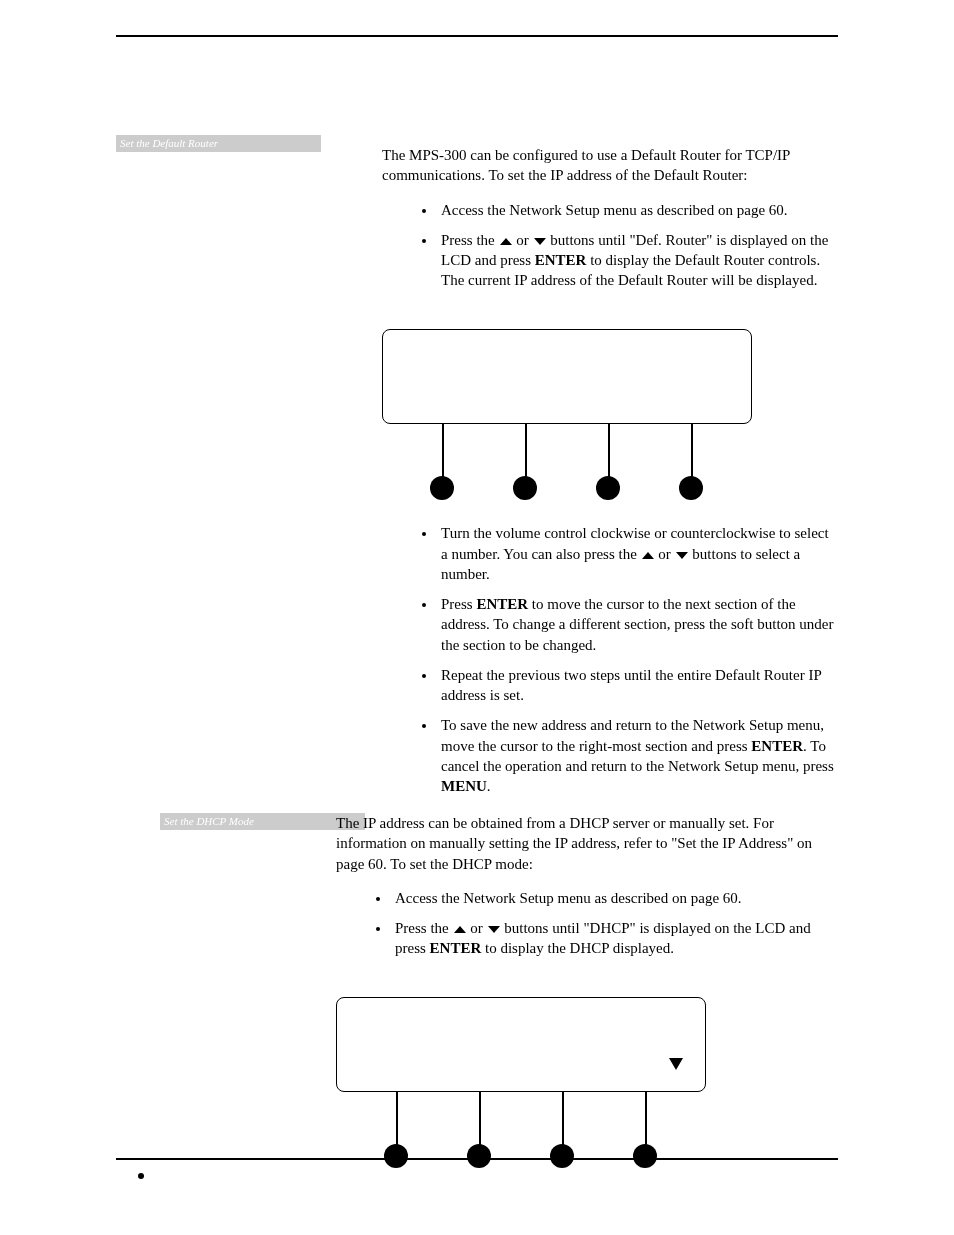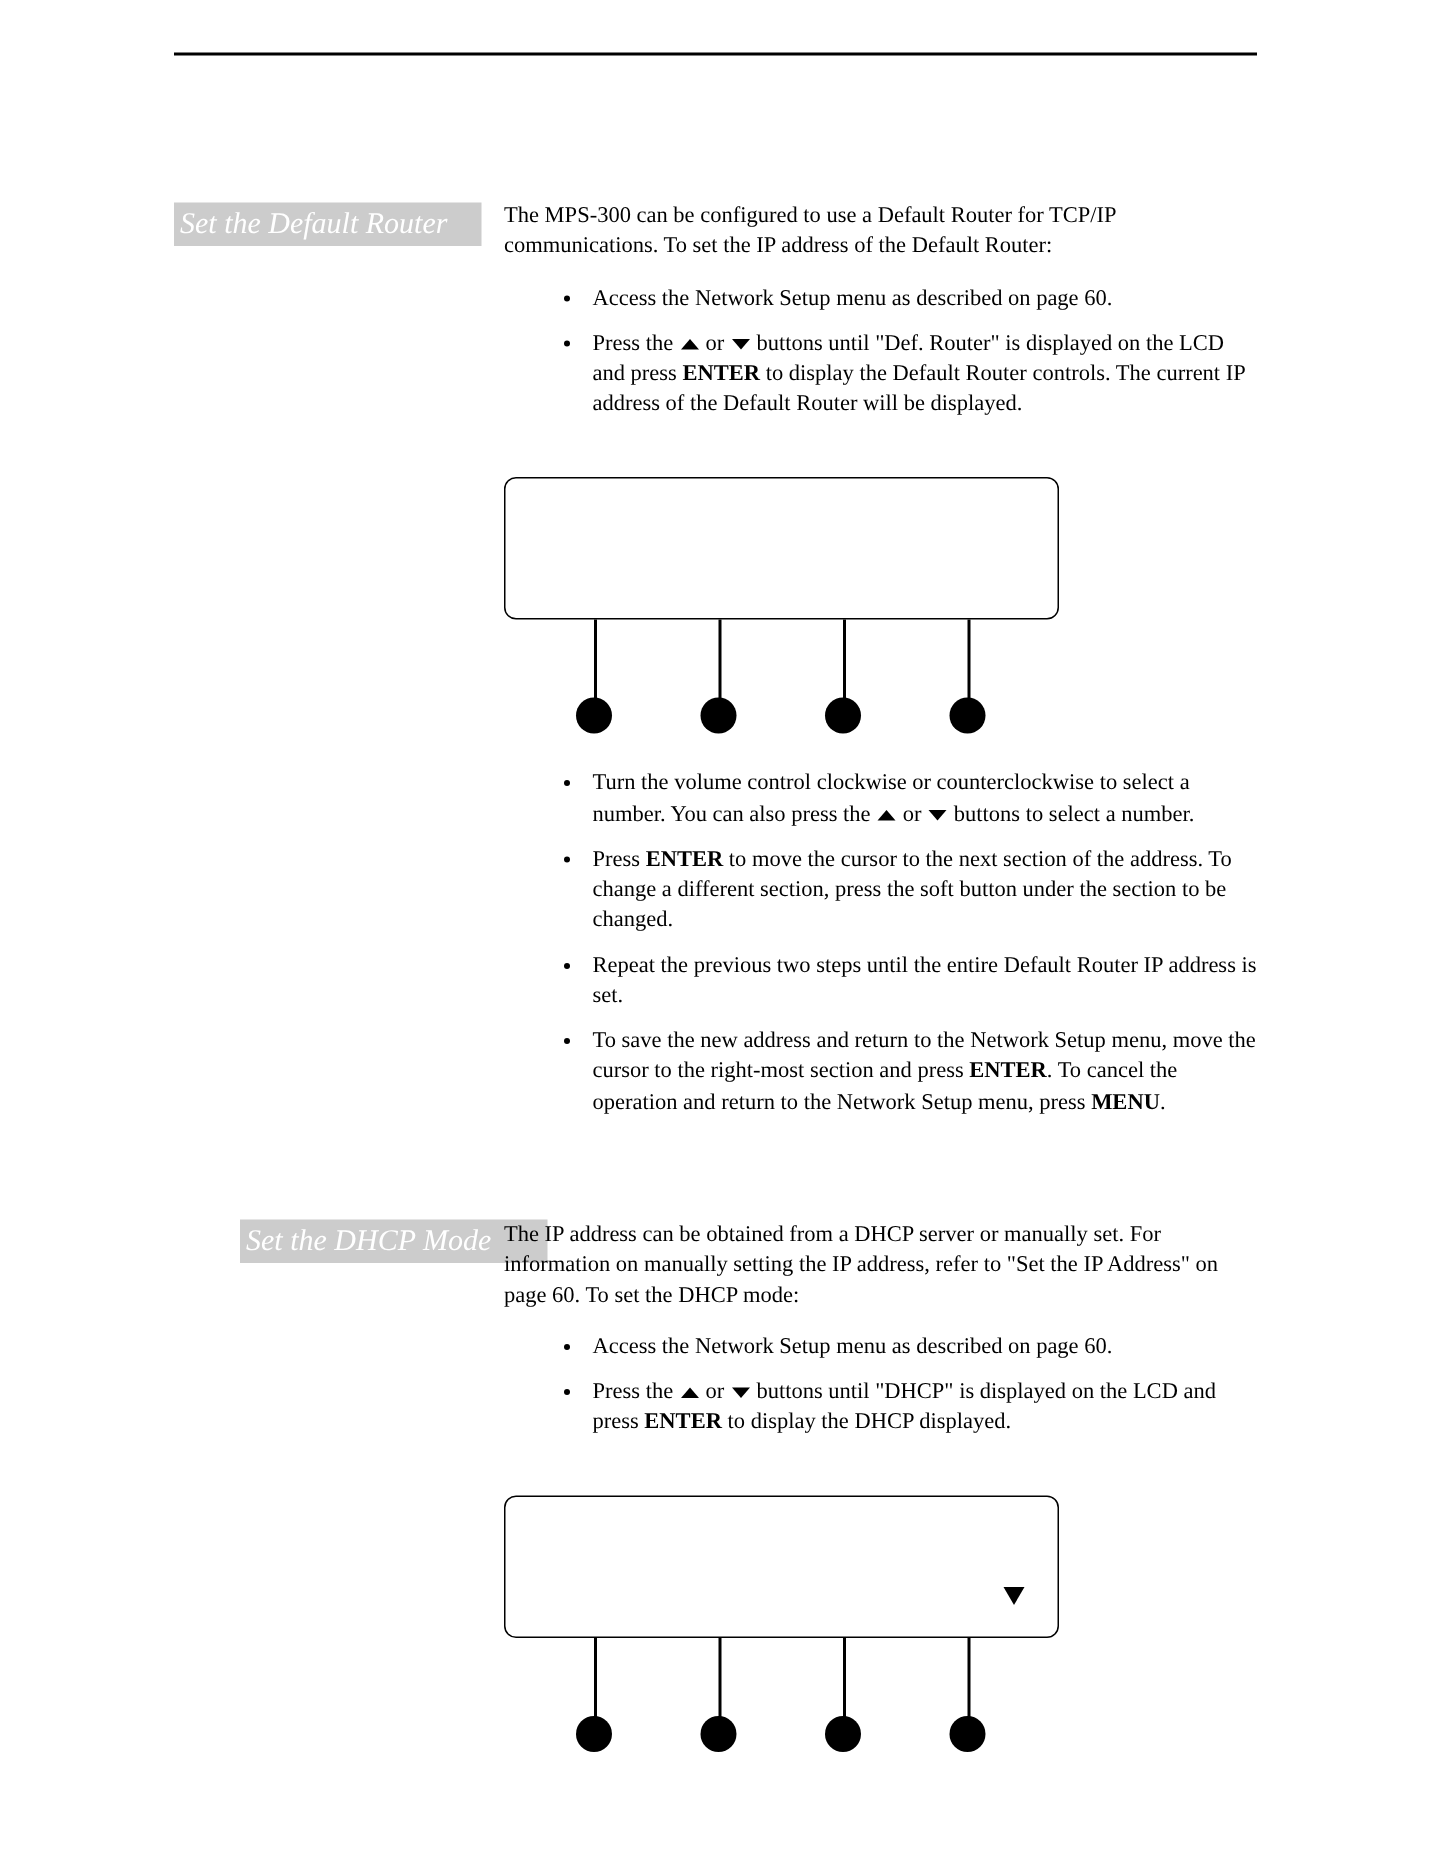--- a/index.html
+++ b/index.html
@@ -32,21 +32,21 @@
     white-space: nowrap;
     color: #fff;
     user-select: none;
   }
   .section-heading {
     position: absolute;
     left: 0;
     width: 205px;
     background: #cccccc;
     font-style: italic;
-    font-size: 20px;
+    font-size: 11px;
     padding: 1px 4px;
     box-sizing: border-box;
     color: #fff;
     user-select: none;
   }
   .content-block {
     position: absolute;
     left: 220px;
     right: 0;
   }
@@ -159,21 +159,21 @@
 <div class="page">
 
   <div class="hr"></div>
   <div class="header-row">
     <span>Crestron MPS-300</span>
     <span>Multimedia Presentation System 300</span>
   </div>
 
   <div class="section-heading" style="top:100px;">Set the Default Router</div>
 
-  <div class="content-block" style="top:99px;">
+  <div class="content-block" style="top:110px;margin-left:46px;">
     <p>The MPS-300 can be configured to use a Default Router for TCP/IP communications. To set the IP address of the Default Router:</p>
     <ul class="bullets">
       <li>Access the Network Setup menu as described on page 60.</li>
       <li class="mixed">
         <span>Press the </span><span class="tri-up"></span><span> or </span><span class="tri-down"></span><span> buttons until "Def. Router" is displayed on the LCD and press </span><b>ENTER</b><span> to display the Default Router controls. The current IP address of the Default Router will be displayed.</span>
       </li>
     </ul>
 
     <div style="height:10px"></div>
     <div class="caption">Network Setup — Default Router</div>
@@ -230,14 +230,25 @@
       <div class="stem" style="left:226px"></div>
       <div class="stem" style="left:309px"></div>
       <div class="knob" style="left:48px"></div>
       <div class="knob" style="left:131px"></div>
       <div class="knob" style="left:214px"></div>
       <div class="knob" style="left:297px"></div>
     </div>
 
   </div>
 
+  <div class="footer">
+    <div class="hr"></div>
+    <div class="footer-row">
+      <div class="footer-left">
+        <span>62</span>
+        <span class="footer-bullet"></span>
+        <span>Multimedia Presentation System 300: MPS-300</span>
+      </div>
+      <span>Operations Guide — DOC. 6529</span>
+    </div>
+  </div>
 
 </div>
 
 </body></html>

